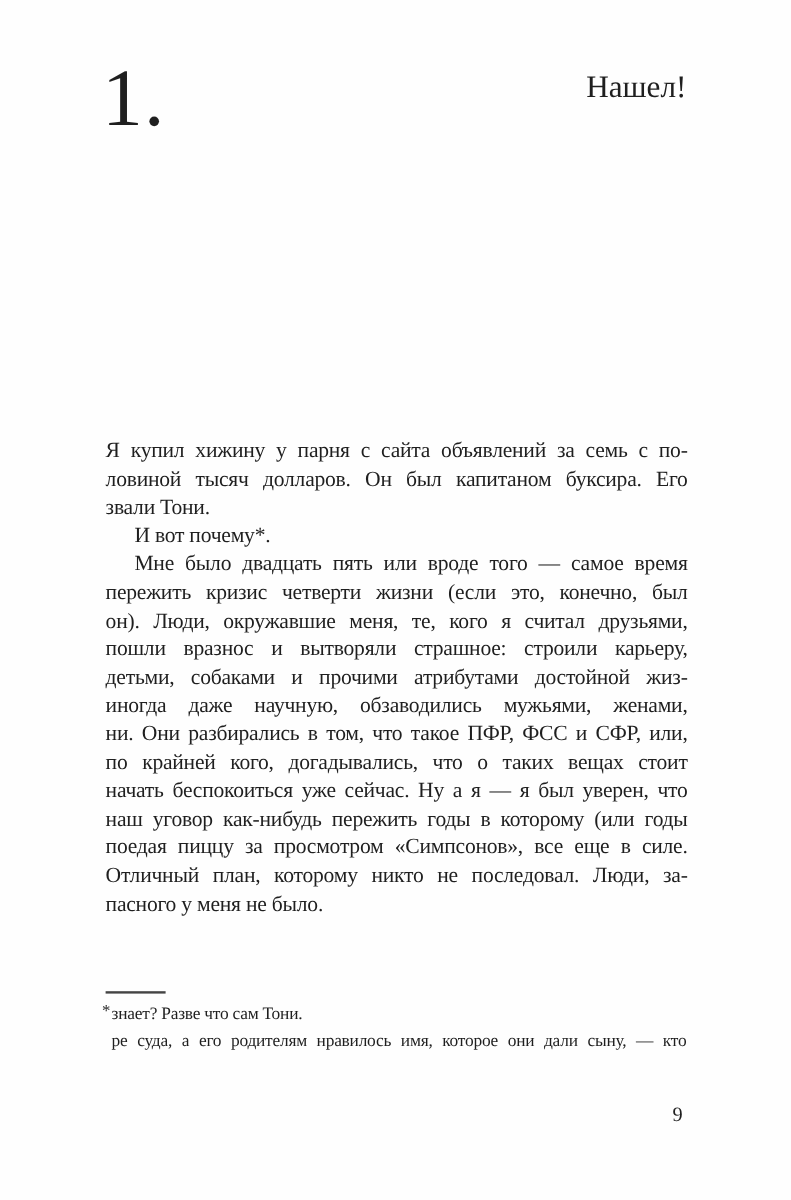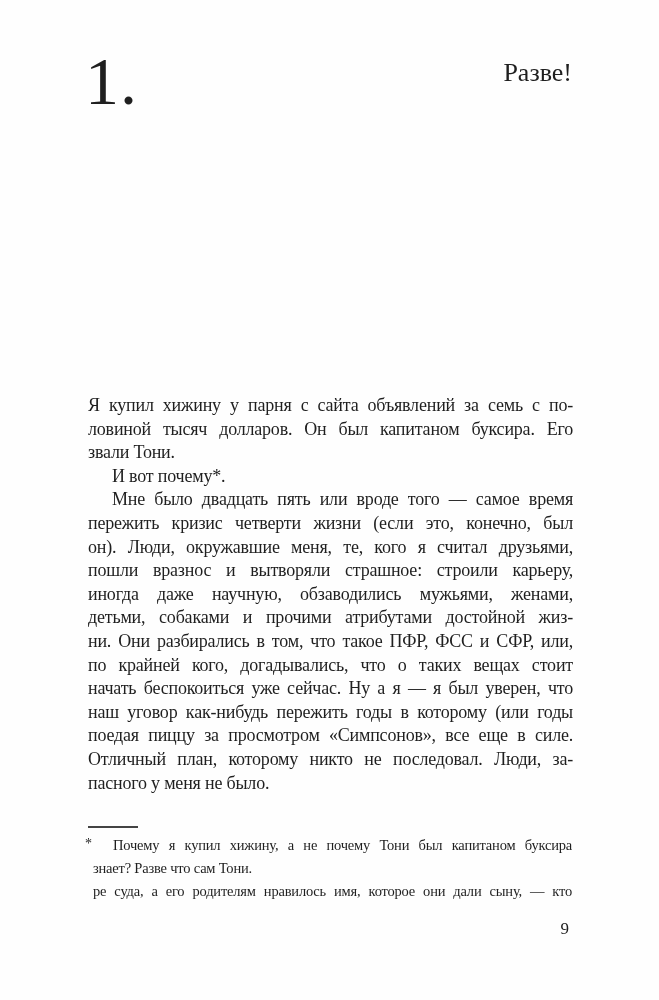--- a/index.html
+++ b/index.html
@@ -28,21 +28,21 @@
   .runhead {
     position: absolute;
     right: 87px;
     top: 60px;
     font-size: 26px;
     line-height: 1;
   }
   .bodytext {
     position: absolute;
     left: 88px;
-    top: 394px;
+    top: 364px;
     width: 485px;
     font-size: 18px;
     line-height: 23.6px;
     letter-spacing: -0.2px;
   }
   .line {
     text-align: justify;
     text-align-last: justify;
   }
   .line.plain {
@@ -85,46 +85,45 @@
     font-size: 17px;
     line-height: 1;
   }
 </style>
 </head>
 <body>
 
 <div class="page">
   <div class="chapnum">1.</div>
 
-  <div class="runhead">Разве!</div>
+  <div class="runhead">Нашел!</div>
 
   <div class="bodytext">
       <div class="line">Я купил хижину у парня с сайта объявлений за семь с по-</div>
       <div class="line">ловиной тысяч долларов. Он был капитаном буксира. Его</div>
       <div class="line plain">звали Тони.</div>
       <div class="line plain indent">И вот почему*.</div>
       <div class="line indent">Мне было двадцать пять или вроде того — самое время</div>
       <div class="line">пережить кризис четверти жизни (если это, конечно, был</div>
       <div class="line">он). Люди, окружавшие меня, те, кого я считал друзьями,</div>
       <div class="line">пошли вразнос и вытворяли страшное: строили карьеру,</div>
+      <div class="line">детьми, собаками и прочими атрибутами достойной жиз-</div>
       <div class="line">иногда даже научную, обзаводились мужьями, женами,</div>
-      <div class="line">детьми, собаками и прочими атрибутами достойной жиз-</div>
       <div class="line">ни. Они разбирались в том, что такое ПФР, ФСС и СФР, или,</div>
       <div class="line">по крайней кого, догадывались, что о таких вещах стоит</div>
       <div class="line">начать беспокоиться уже сейчас. Ну а я — я был уверен, что</div>
       <div class="line">наш уговор как-нибудь пережить годы в которому (или годы</div>
       <div class="line">поедая пиццу за просмотром «Симпсонов», все еще в силе.</div>
       <div class="line">Отличный план, которому никто не последовал. Люди, за-</div>
       <div class="line plain">пасного у меня не было.</div>
     </div>
 
   <div class="fnrule"></div>
 
   <div class="fnmark">*</div>
 
   <div class="footnote">
-      <div class="line indent">Почему я купил хижину, а не почему Тони был капитаном буксира</div>
       <div class="line plain">знает? Разве что сам Тони.</div>
       <div class="line">ре суда, а его родителям нравилось имя, которое они дали сыну, — кто</div>
     </div>
 
   <div class="pagenum">9</div>
 </div>
 
 </body></html>

